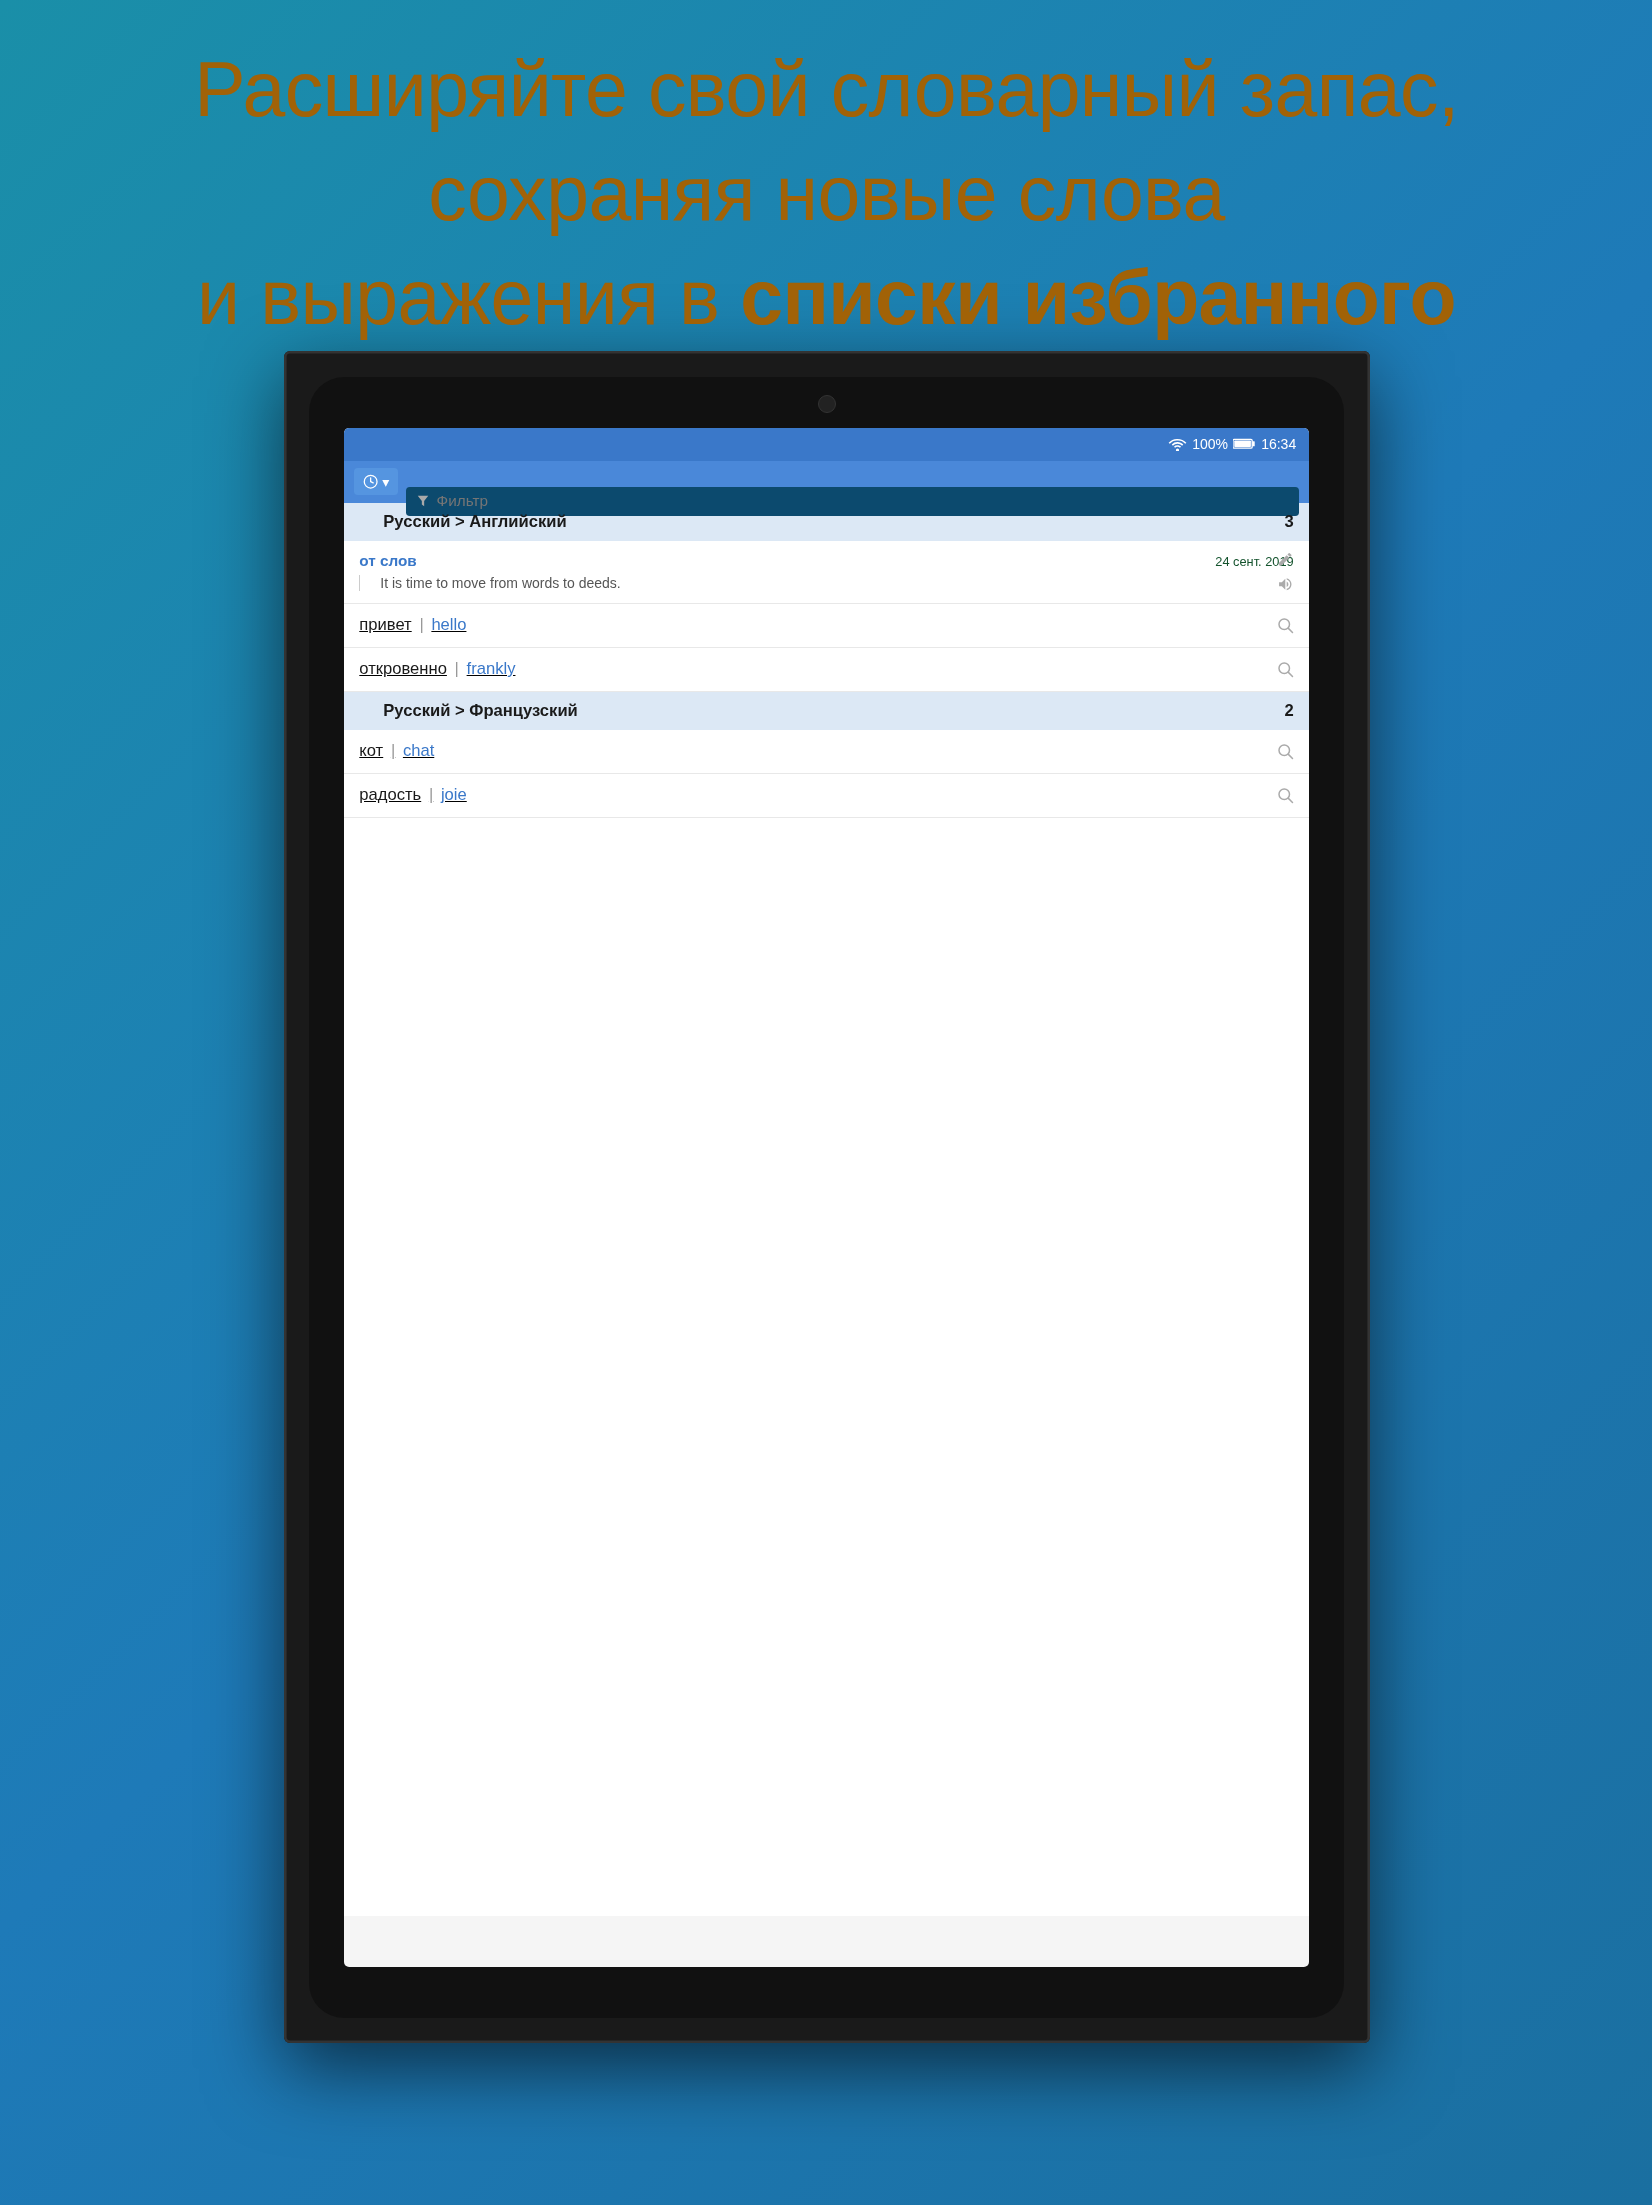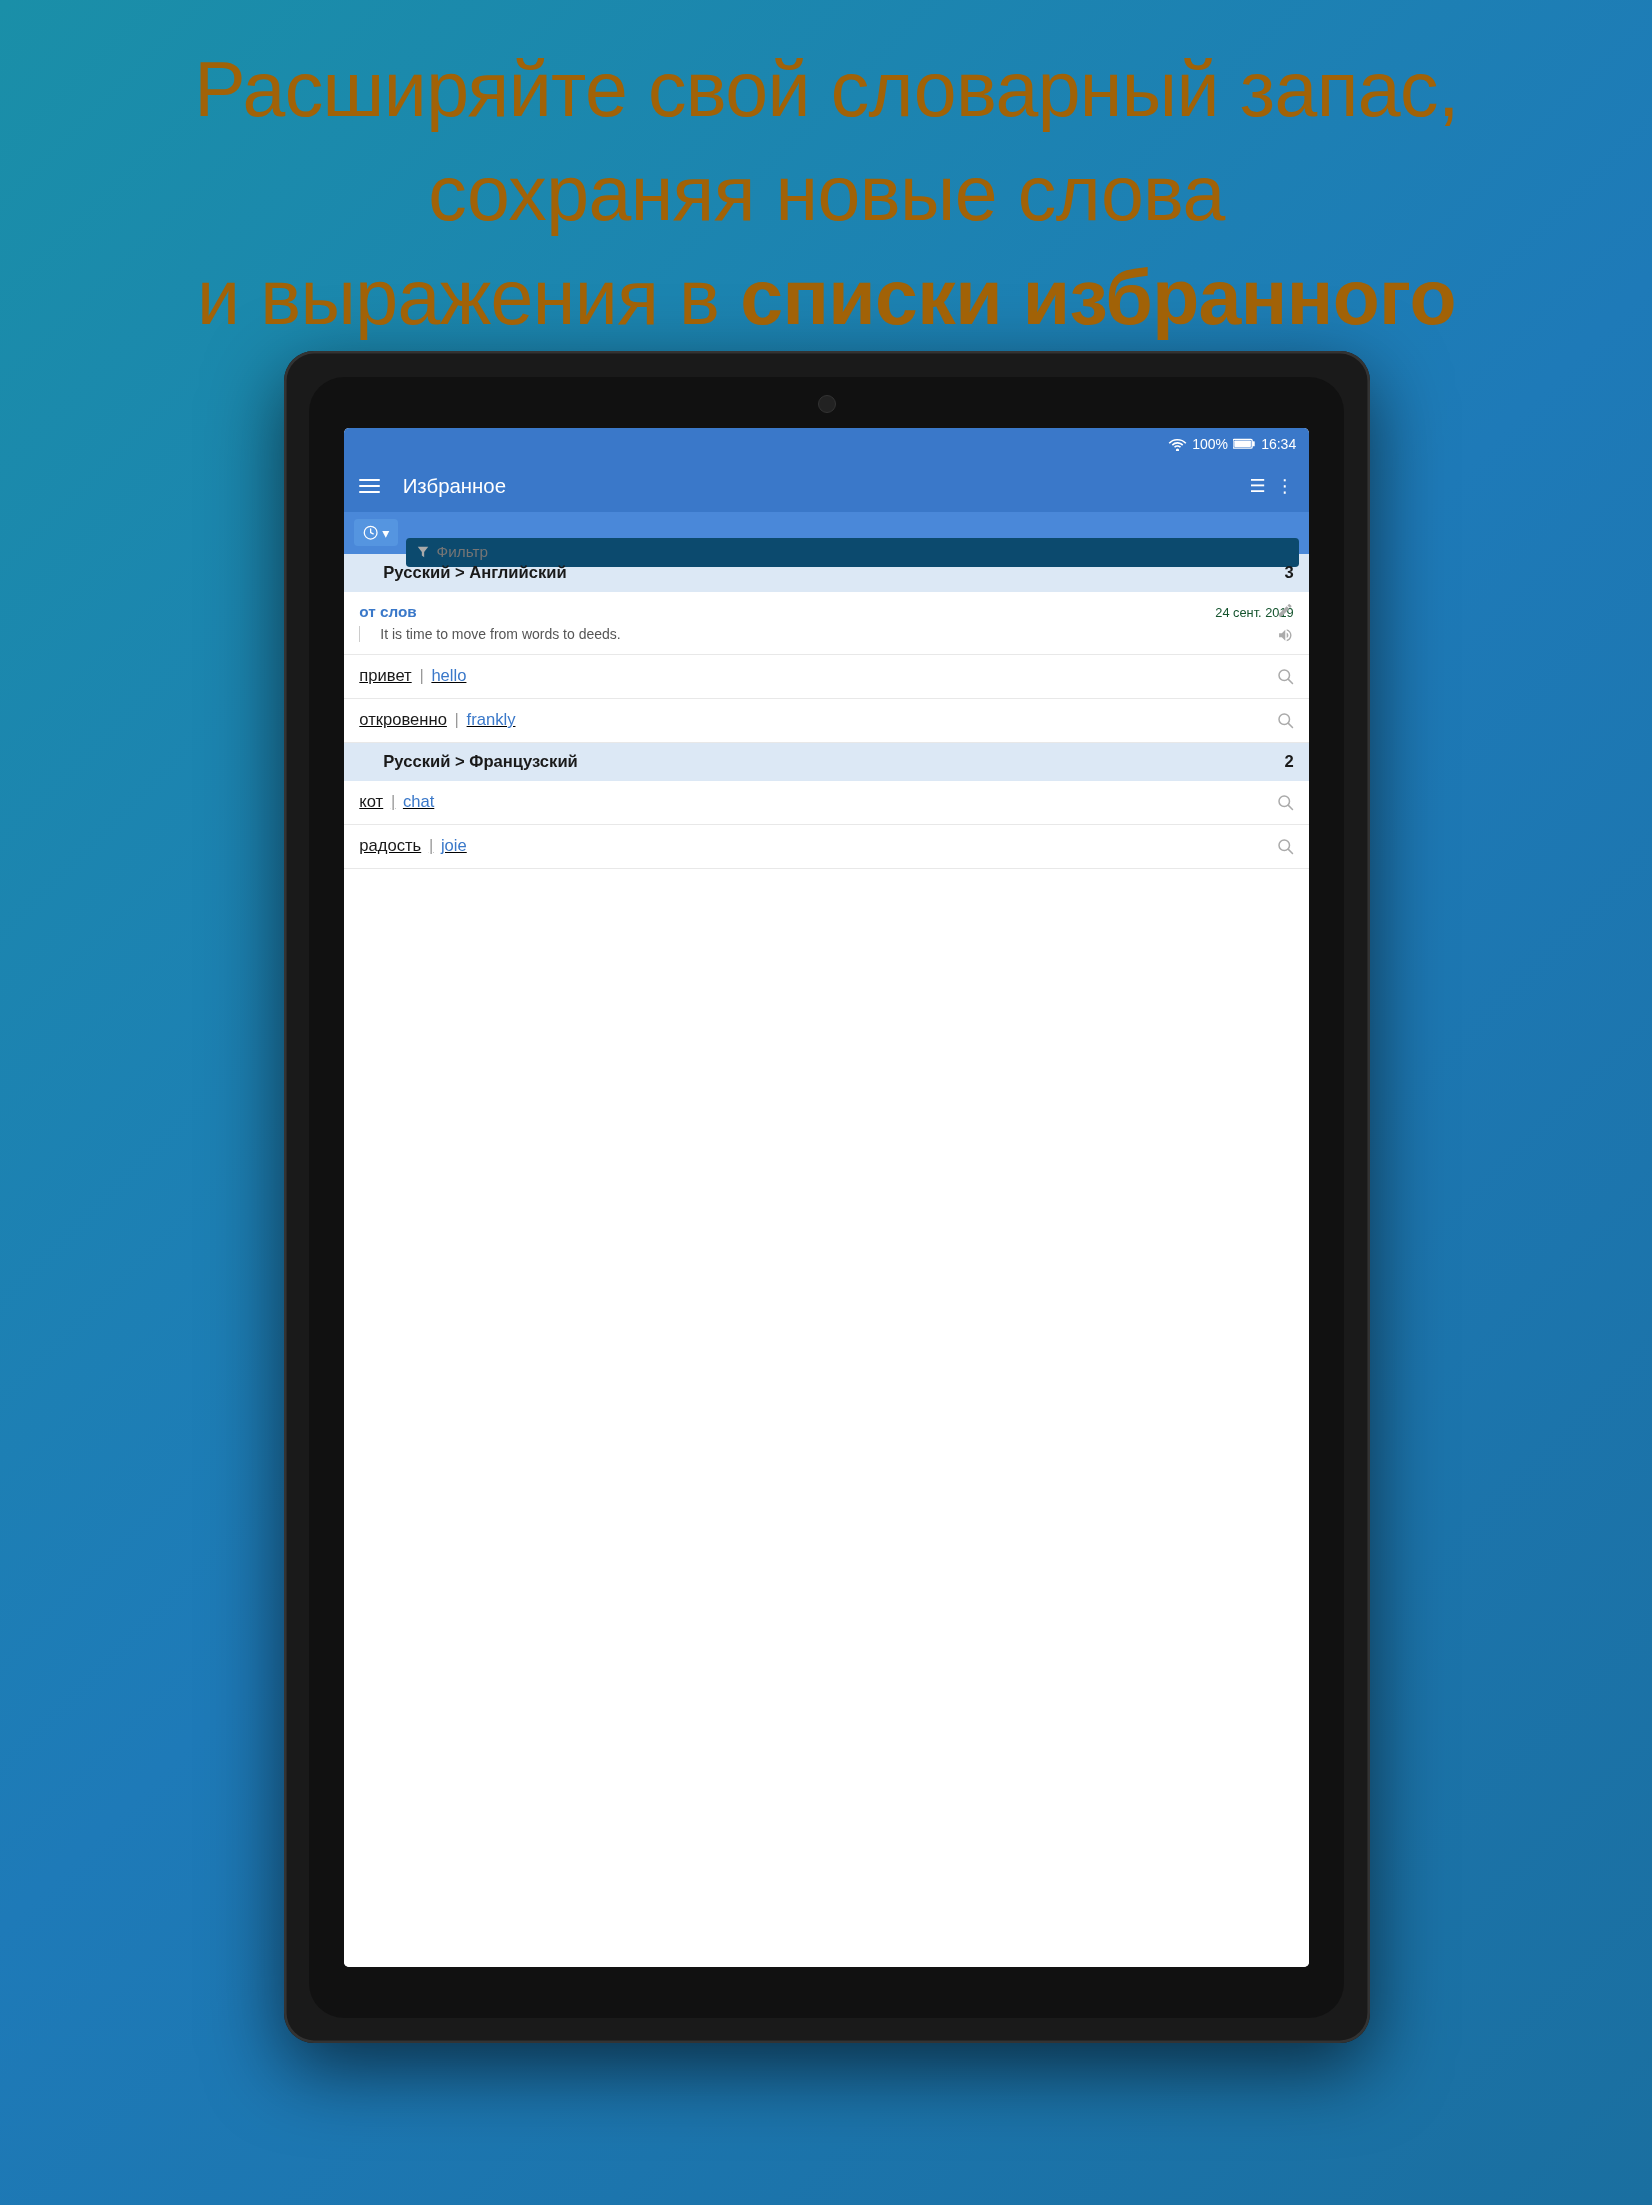--- a/index.html
+++ b/index.html
@@ -42,21 +42,21 @@
       left: 50%;
       transform: translateX(-50%);
       width: 1086px;
       height: 1692px;
     }
 
     .tablet-outer {
       width: 100%;
       height: 100%;
       background: #1a1a1a;
-      border-radius: 30px;
+      border-radius: 6px;
       box-shadow: 0 25.5px 77px rgba(0,0,0,0.6), inset 0 0 0 2.6px #333;
       position: relative;
       padding: 25.5px;
     }
 
     .tablet-bezel {
       width: 100%;
       height: 100%;
       background: #111;
       border-radius: 35px;
@@ -346,32 +346,20 @@
 
             <svg width="23" height="11.5" viewBox="0 0 36 18" fill="white">
               <rect x="0" y="2" width="30" height="14" rx="2" ry="2" fill="none" stroke="white" stroke-width="2"></rect>
               <rect x="2" y="4" width="26" height="10" rx="1" fill="white"></rect>
               <rect x="30" y="5" width="4" height="8" rx="1" fill="white"></rect>
             </svg>
             <span class="status-text">16:34</span>
           </div>
         </div>
 
-        <div class="app-bar">
-          <div class="hamburger-icon">
-            <div class="hamburger-line"></div>
-            <div class="hamburger-line"></div>
-            <div class="hamburger-line"></div>
-          </div>
-          <span class="app-title">Избранное</span>
-          <div class="app-bar-actions">
-            <span class="action-icon">☰</span>
-            <span class="action-icon">⋮</span>
-          </div>
-        </div>
 
         <div class="filter-bar">
           <button class="time-filter-btn">
             <svg width="15.3" height="15.3" viewBox="0 0 24 24" fill="white">
               <circle cx="12" cy="12" r="10" fill="none" stroke="white" stroke-width="2"></circle>
               <polyline points="12,6 12,12 16,14" stroke="white" stroke-width="2" fill="none" stroke-linecap="round"></polyline>
             </svg>
             <span>▾</span>
           </button>
           <div class="filter-input-wrap">

